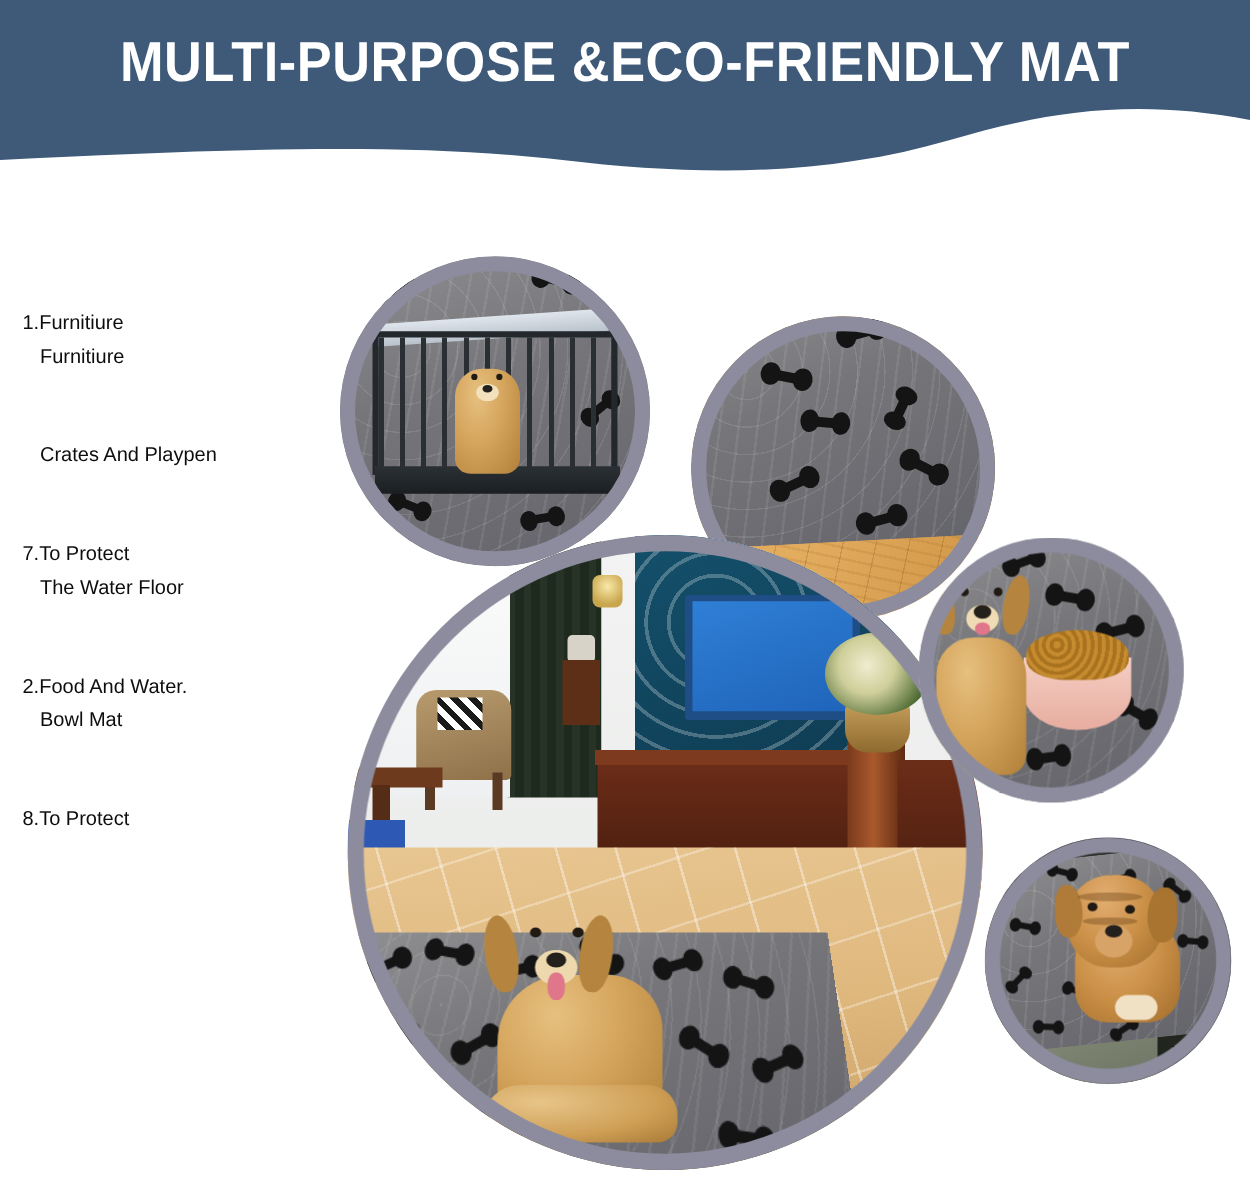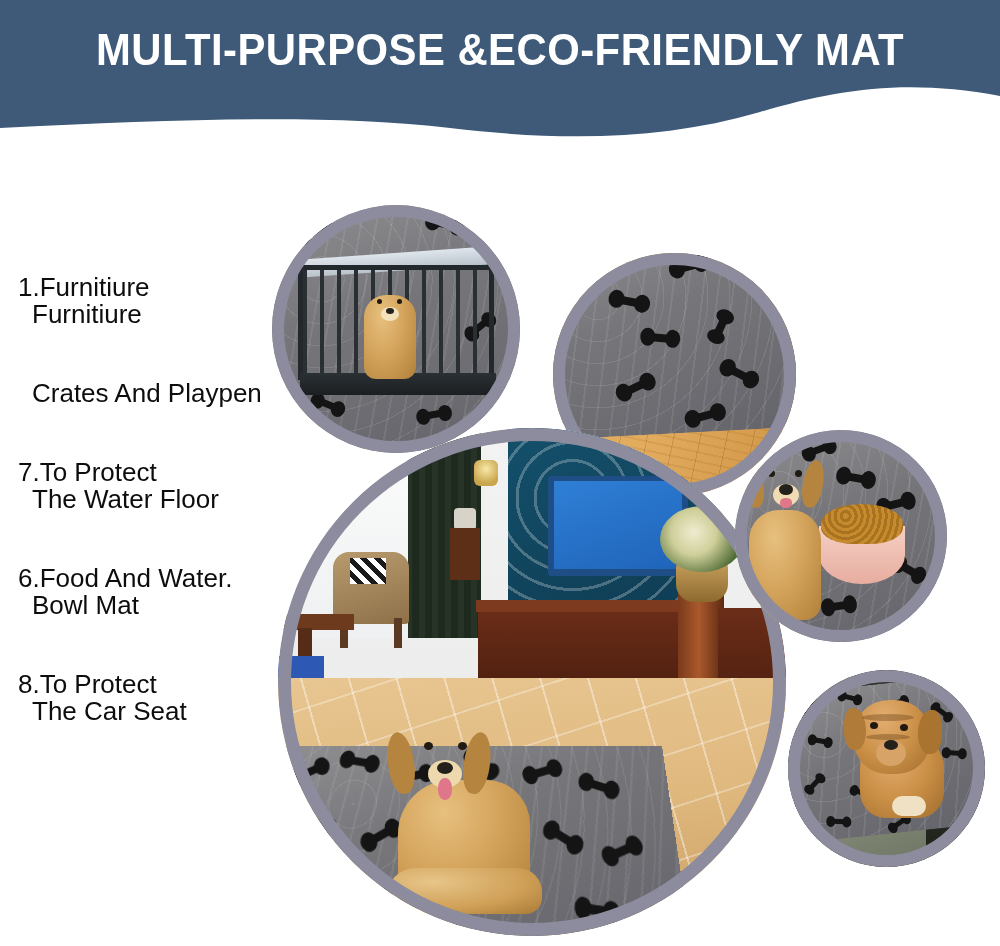--- a/index.html
+++ b/index.html
@@ -54,23 +54,22 @@
   
   #feature-list {
     position: absolute;
     left: 18px;
     top: 245px;
     width: 262px;
   }
   .feature-item {
     margin-bottom: 52px;
     color: #0d0d0d;
-    font-size: 26px;
+    font-size: 16px;
     line-height: 27px;
-    margin-top: 29px;
   }
   .feature-item:last-child { margin-bottom: 0; }
   .feature-line1 { display: block; white-space: nowrap; }
   .feature-line2 { display: block; white-space: nowrap; padding-left: 14px; }
 
   
   #collage {
     position: absolute;
     left: 0; top: 140px;
     width: 1000px;
@@ -242,27 +241,26 @@
     <div class="feature-item">
       <span class="feature-line2">Crates And Playpen</span>
     </div>
 
     <div class="feature-item">
       <span class="feature-line1">7.To Protect</span>
       <span class="feature-line2">The Water Floor</span>
     </div>
 
     <div class="feature-item">
-      <span class="feature-line1">6.Food And Water.</span>
+      <span class="feature-line1">2.Food And Water.</span>
       <span class="feature-line2">Bowl Mat</span>
     </div>
 
     <div class="feature-item">
       <span class="feature-line1">8.To Protect</span>
-      <span class="feature-line2">The Car Seat</span>
     </div>
 
   </div>
 
   <div id="collage">
 
     <div class="circle" style="left:272px; top:65px; width:248px; height:248px;">
       <div class="photo mat-bg">
 
         <div class="bone" style="left:30px; top:24px; width:26px; height:7px; transform:rotate(-18deg);"></div>

